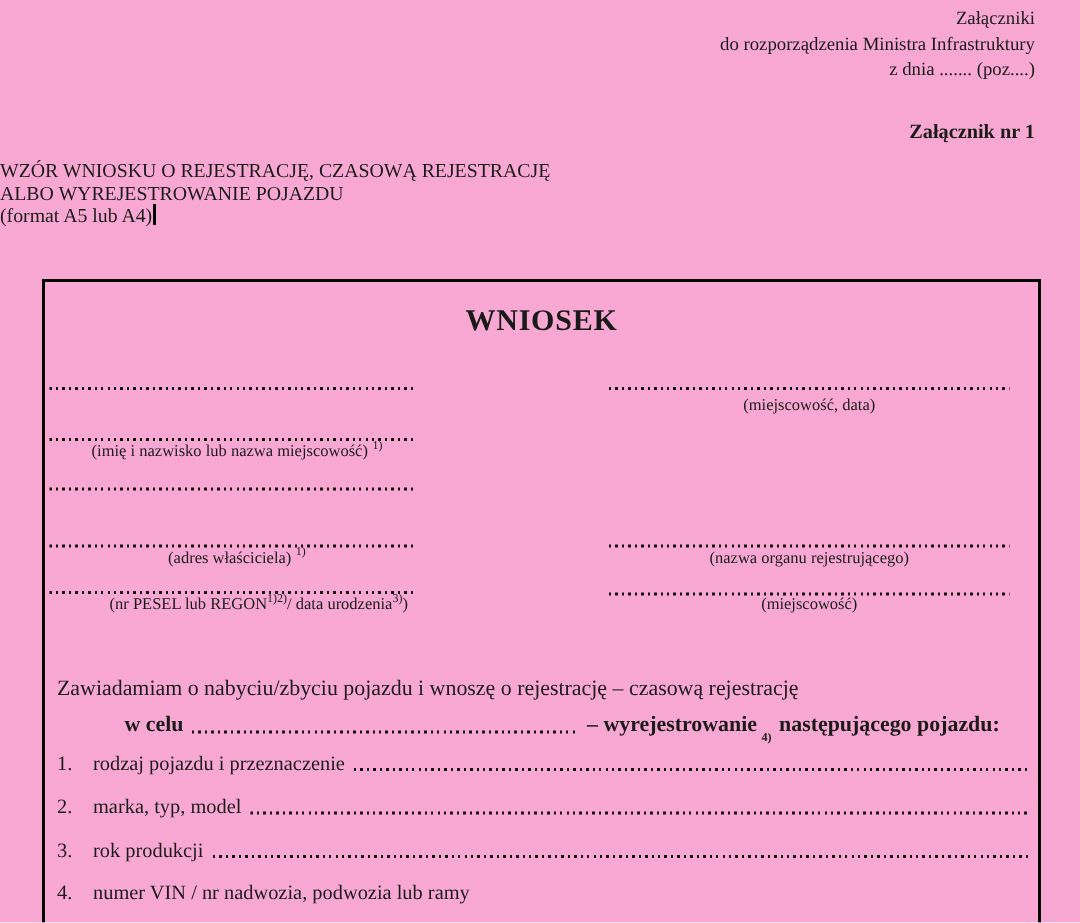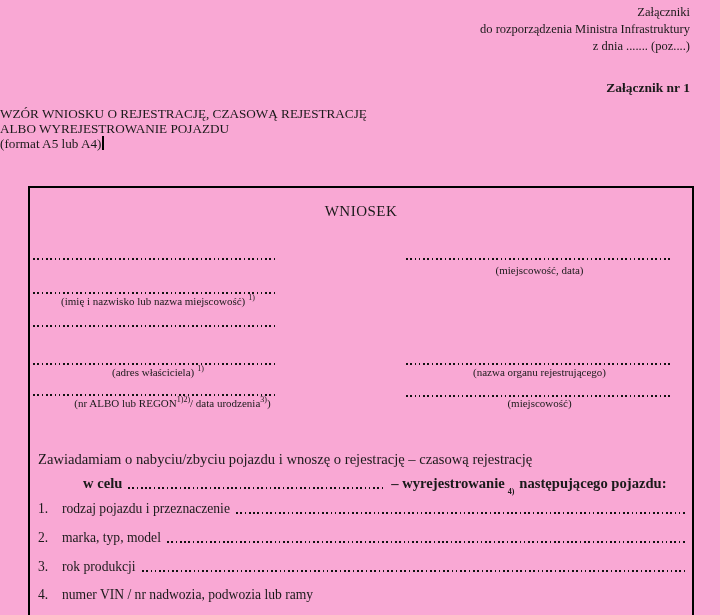--- a/index.html
+++ b/index.html
@@ -21,21 +21,21 @@
   
   .title-line { left: 0; width: 720px; text-align: left; font-size: 13.2px; white-space: nowrap; }
   .caret {
     display: inline-block; width: 1.5px; height: 14px;
     background: #000; vertical-align: -2px; margin-left: 1px;
   }
 
   
   .form-box { left: 28px; top: 186px; width: 662px; height: 470px; border: 2px solid #000; }
   .form-heading { left: 28px; width: 666px; top: 203px; text-align: center;
-                  font-size: 15px; font-weight: normal; letter-spacing: 0.5px; }
+                  font-size: 20px; font-weight: bold; letter-spacing: 0.5px; }
 
   
   .dots {
     height: 1.7px;
     background-image: repeating-linear-gradient(to right, #111 0, #111 1.6px, transparent 1.6px, transparent 4.3px);
   }
   .field-left  { left: 33px;  width: 244px; }
   .field-right { left: 406px; width: 267px; }
 
   .caption { font-size: 11px; text-align: center; white-space: nowrap; }
@@ -74,21 +74,21 @@
 
   <div class="abs form-heading">WNIOSEK</div>
 
   <div class="abs dots field-left" style="top:258px"></div>
   <div class="abs dots field-left" style="top:292px"></div>
   <div class="abs caption cap-left" style="top:295px"><span>(imię i nazwisko lub nazwa miejscowość)</span><sup class="fn sp">1)</sup></div>
   <div class="abs dots field-left" style="top:325px"></div>
   <div class="abs dots field-left" style="top:363px"></div>
   <div class="abs caption cap-left" style="top:366px"><span>(adres właściciela)</span><sup class="fn sp">1)</sup></div>
   <div class="abs dots field-left" style="top:394px"></div>
-  <div class="abs caption" style="left:40px; width:265px; top:397px"><span>(nr ALBO lub REGON</span><sup class="fn">1)2)</sup><span>/ data urodzenia</span><sup class="fn">3)</sup><span>)</span></div>
+  <div class="abs caption" style="left:40px; width:265px; top:397px"><span>(nr PESEL lub REGON</span><sup class="fn">1)2)</sup><span>/ data urodzenia</span><sup class="fn">3)</sup><span>)</span></div>
 
   <div class="abs dots field-right" style="top:258px"></div>
   <div class="abs caption cap-right" style="top:264px">(miejscowość, data)</div>
   <div class="abs dots field-right" style="top:363px"></div>
   <div class="abs caption cap-right" style="top:366px">(nazwa organu rejestrującego)</div>
   <div class="abs dots field-right" style="top:395px"></div>
   <div class="abs caption cap-right" style="top:397px">(miejscowość)</div>
 
   <div class="abs stmt1" style="top:451px">Zawiadamiam o nabyciu/zbyciu pojazdu i wnoszę o rejestrację – czasową rejestrację</div>
   <div class="abs stmt2" style="top:475px">

